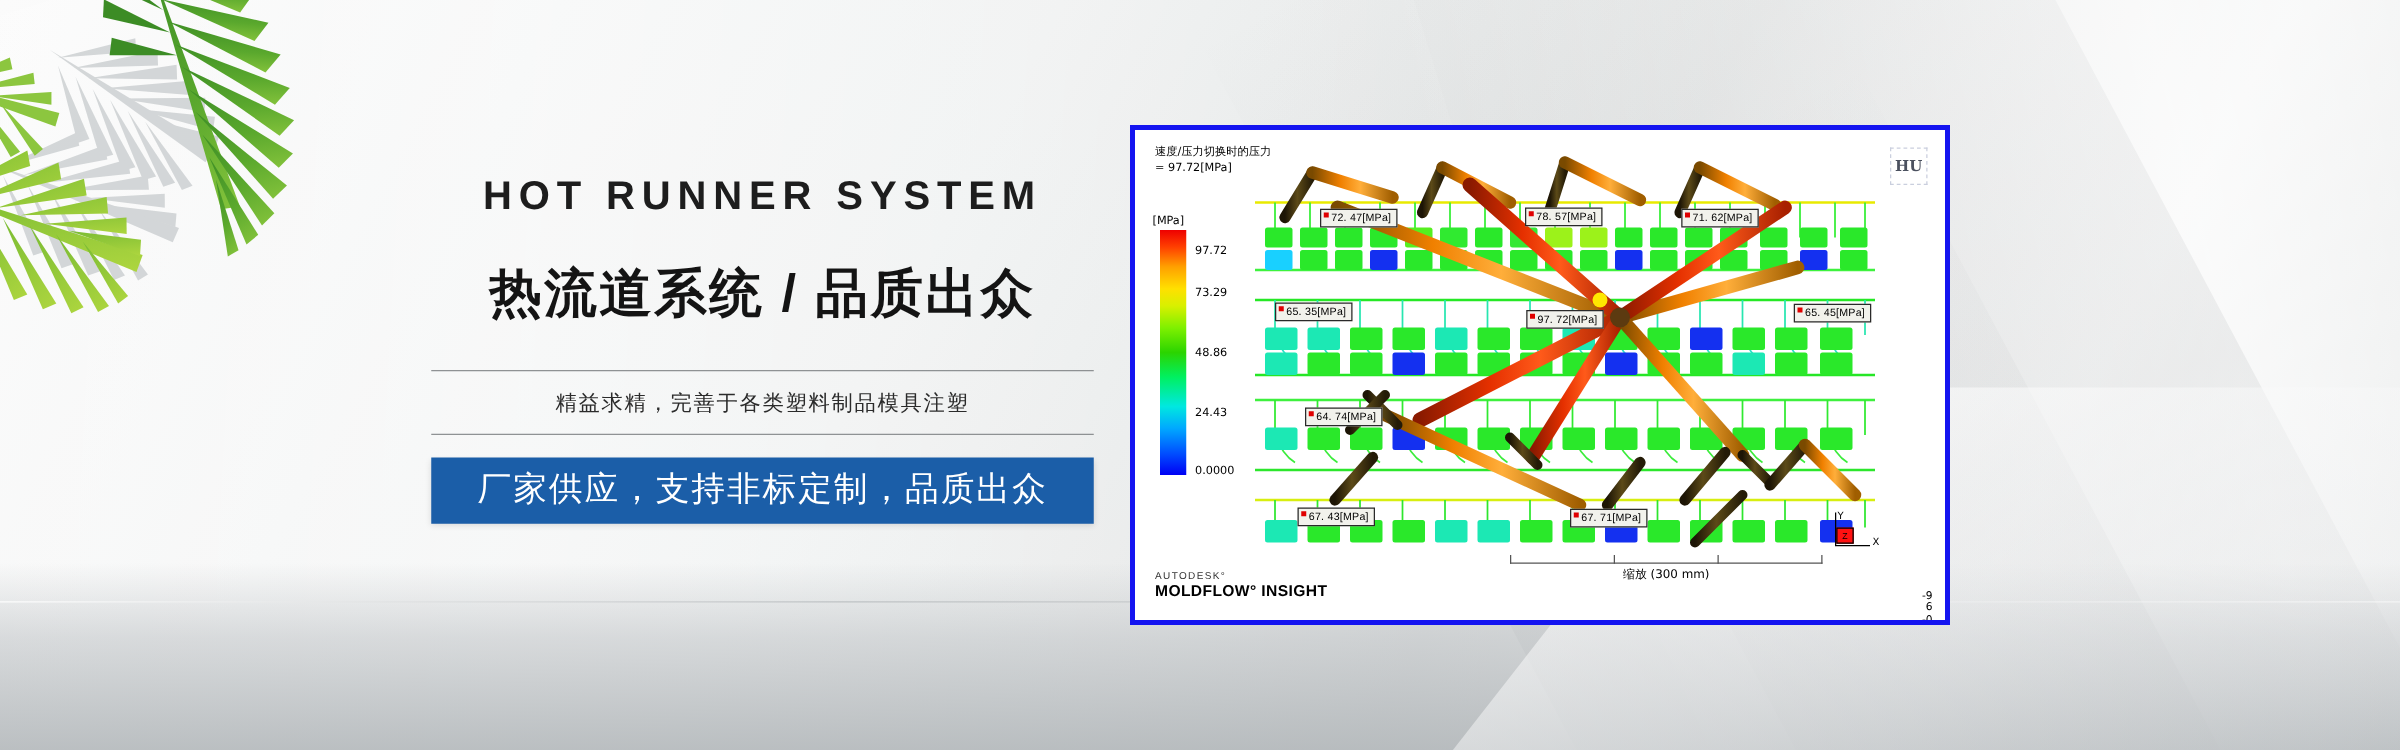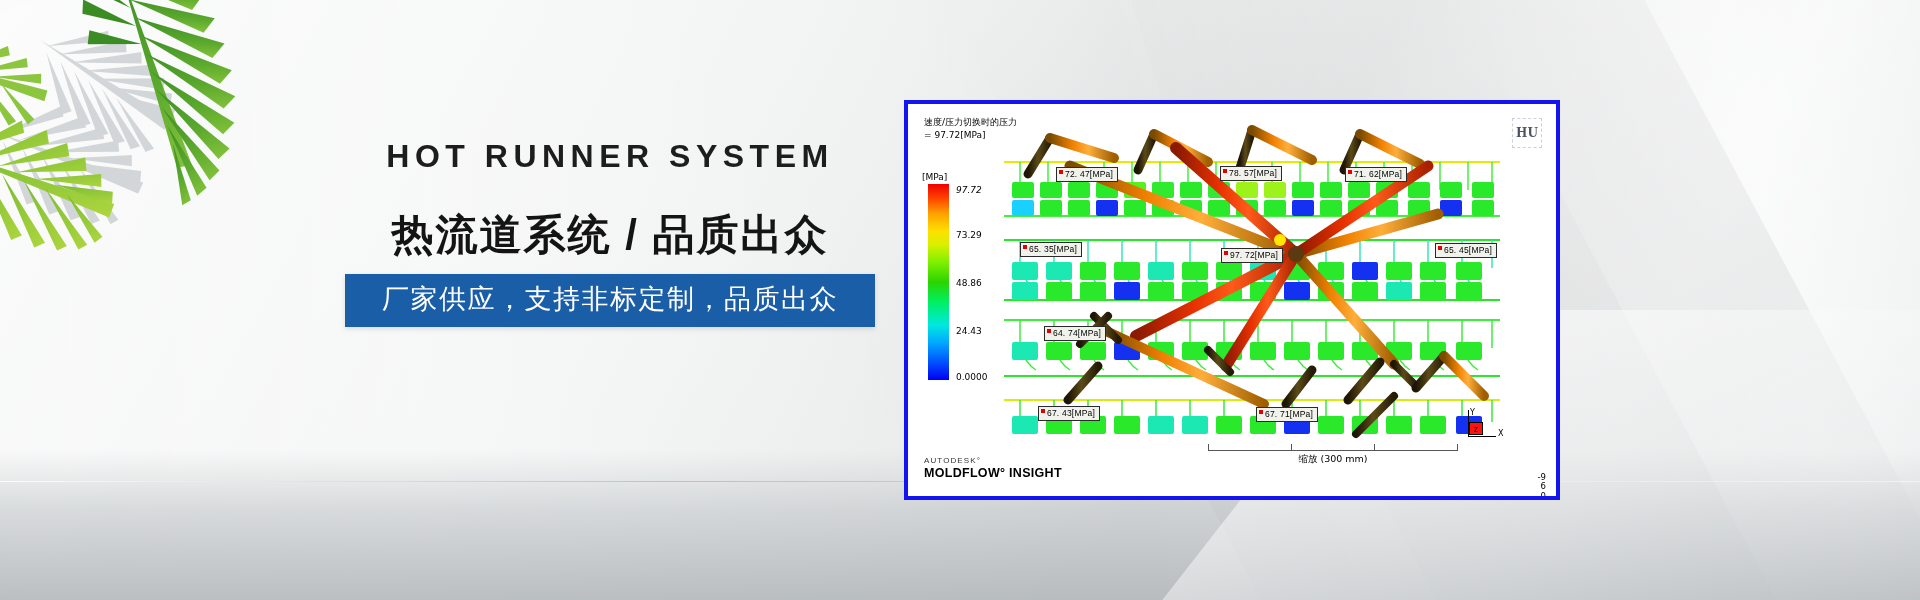--- a/index.html
+++ b/index.html
@@ -264,20 +264,25 @@
           <path d="M52,12 L92,52 L85,57 Z"></path>
             <path d="M72,15 L110,48 L104,54 Z"></path>
         </g>
       </g>
     </svg>
   </div>
 
   <div id="text-block">
     <div id="title-en">HOT RUNNER SYSTEM</div>
     <div id="title-cn">热流道系统 / 品质出众</div>
+    <div id="sub-wrap">
+      <div class="rule"></div>
+      <div id="subtitle">精益求精，完善于各类塑料制品模具注塑</div>
+      <div class="rule"></div>
+    </div>
     <div id="cta">厂家供应，支持非标定制，品质出众</div>
   </div>
 
   <div id="figure">
     <div id="fig-inner">
 
       <svg width="648" height="392" viewBox="0 0 648 392" style="position:absolute;left:0;top:0;">
         <defs>
           <linearGradient id="rod-red" x1="0" y1="0" x2="1" y2="0">
             <stop offset="0%" stop-color="#8a1a00"></stop>
@@ -565,21 +570,21 @@
         <circle cx="372" cy="136" r="6" fill="#ffe800"></circle>
       </svg>
 
       <div id="fig-title"><span>速度/压力切换时的压力</span>
 <span>= 97.72[MPa]</span></div>
 
       <div id="legend">
         <div id="legend-unit">[MPa]</div>
         <div id="legend-body">
           <div id="legend-bar"></div>
-          <div class="legend-tick" style="top:6px;font-style:italic;">97.72</div>
+          <div class="legend-tick" style="top:17px;">97.72</div>
           <div class="legend-tick" style="top:51px;">73.29</div>
           <div class="legend-tick" style="top:99px;">48.86</div>
           <div class="legend-tick" style="top:147px;">24.43</div>
           <div class="legend-tick" style="top:193px;">0.0000</div>
         </div>
       </div>
 
       <div class="callout" style="left:148px;top:63px;">72. 47[MPa]</div>
       <div class="callout" style="left:312px;top:62px;">78. 57[MPa]</div>
       <div class="callout" style="left:437px;top:63px;">71. 62[MPa]</div>

